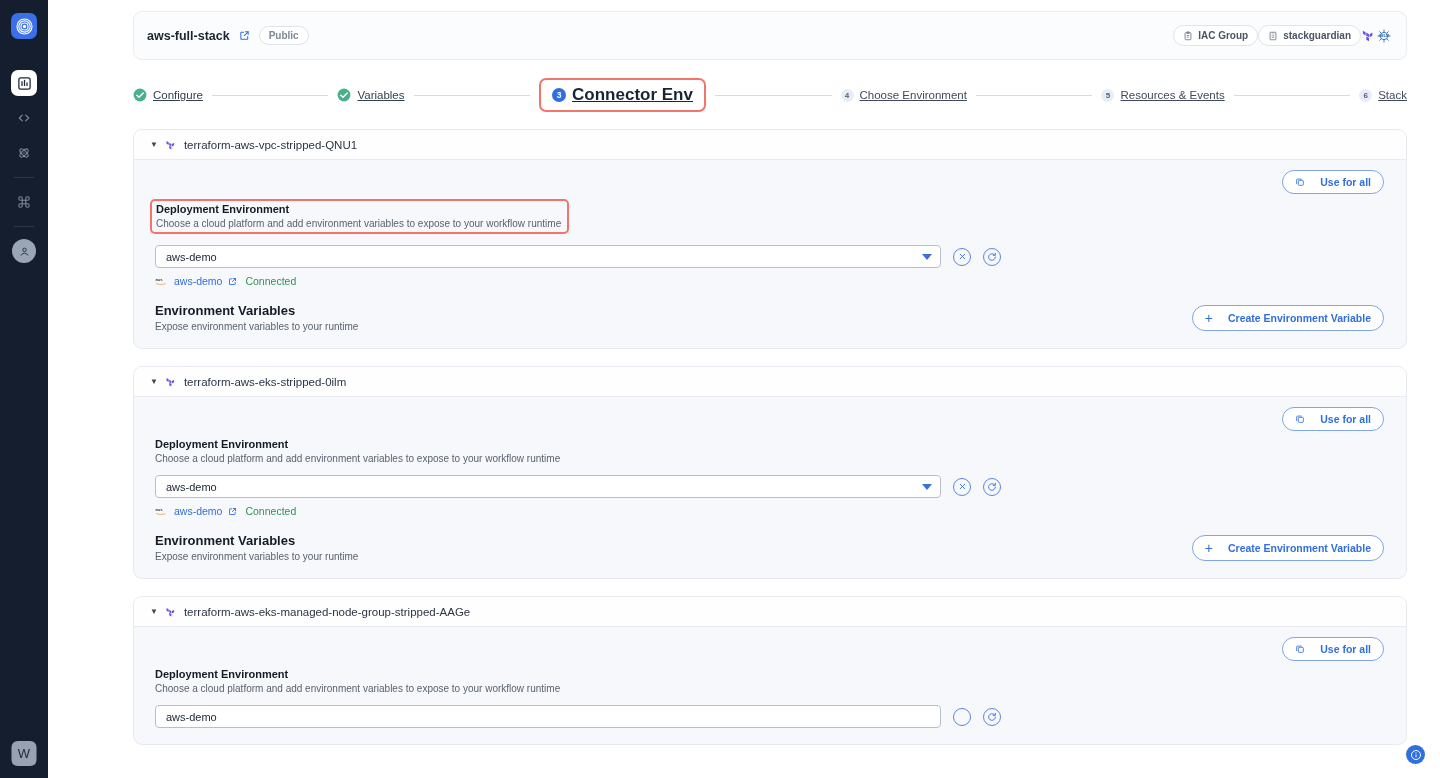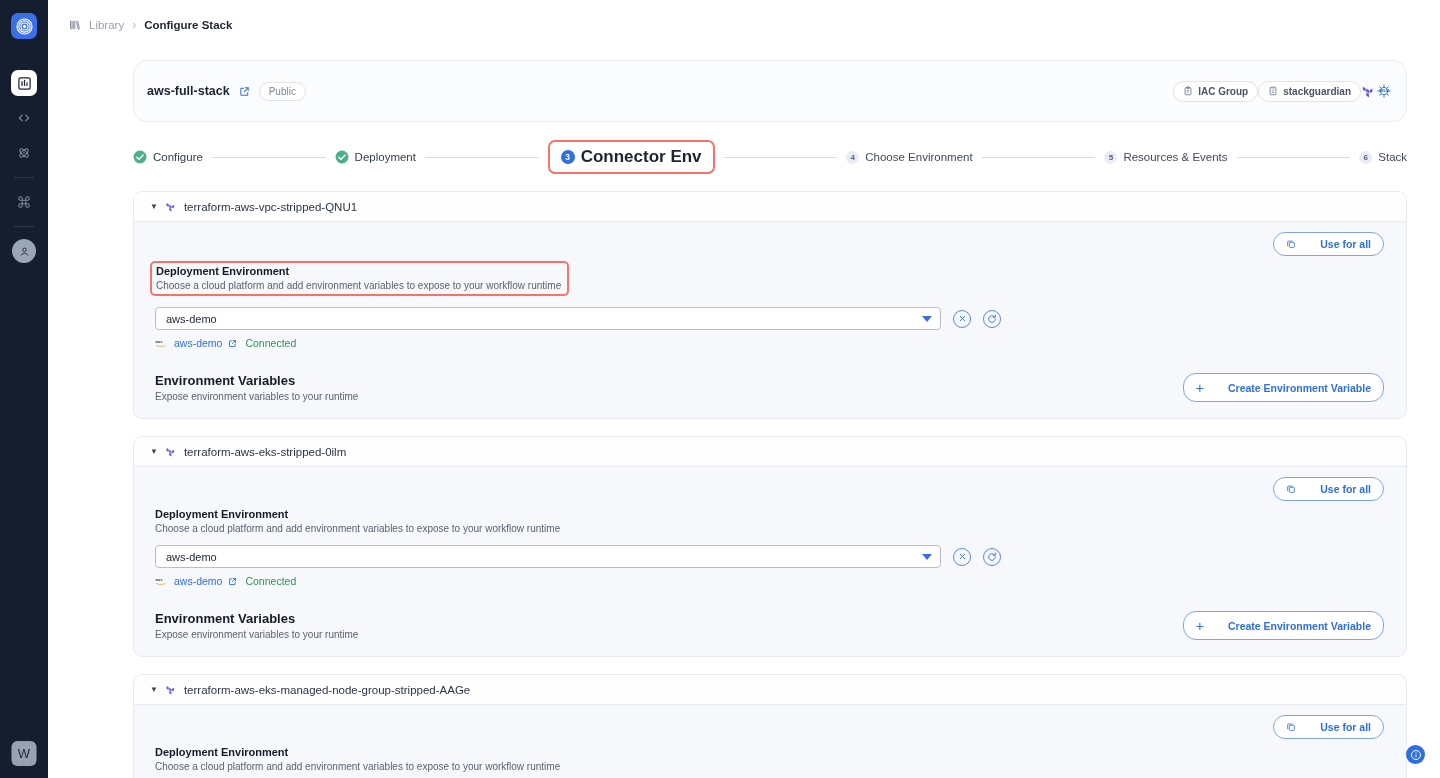--- a/index.html
+++ b/index.html
@@ -68,53 +68,54 @@
   .crumb-icon { color: #8791a3; display: flex; align-items: center; }
   .crumb-muted { color: #98a1b0; }
   .crumb-sep { color: #b7bec9; font-size: 12px; }
   .crumb-cur { color: #1d2533; font-weight: bold; }
 
   .scrollwrap { flex: 1; overflow: hidden; padding: 0 33px 0 85px; }
 
   
   .stack-card {
     margin-top: 11px;
-    height: 62px;
-    border: 1px solid #e9ecf1; border-radius: 14px;
+    height: 49px;
+    border: 1px solid #e9ecf1; border-radius: 9px;
     background: #fbfcfd;
     display: flex; align-items: center; justify-content: space-between;
     padding: 0 14px 0 13px;
   }
   .stack-left { display: flex; align-items: center; gap: 9px; }
   .stack-name { font-size: 12.5px; font-weight: bold; color: #1b2431; }
   .ext-link { color: #2f6fe0; display: inline-flex; }
   .pill-public {
     border: 1px solid #dfe3ea; border-radius: 11px;
     padding: 3px 9px; font-size: 10px; color: #7d8797;
     background: #fff;
+    font-weight: bold;
   }
   .stack-right { display: flex; align-items: center; }
   .tagchip {
     border: 1px solid #dfe3ea; border-radius: 12px;
     background: #fff; padding: 4px 9px;
     display: flex; align-items: center; gap: 5px;
     font-size: 10px; color: #4a5466; font-weight: bold;
   }
   .tagchip .ic { color: #6a7484; display: flex; }
   .tf-ic { display: flex; align-items: center; }
   .helm-ic { display: flex; align-items: center; }
 
   
   .stepper {
     margin-top: 18px; height: 34px;
     display: flex; align-items: center;
   }
   .step { display: flex; align-items: center; gap: 6px; white-space: nowrap; }
   .step-line { flex: 1; height: 1px; background: #d7dbe2; margin: 0 9px; }
-  .step-lbl { font-size: 11.5px; color: #404a5b; }
+  .step-lbl { font-size: 11.5px; color: #404a5b; text-decoration: underline; }
   .step.done .step-lbl { color: #35404f; }
   .check { width: 14px; height: 14px; display:flex; }
   .num {
     width: 13px; height: 13px; border-radius: 50%;
     background: #e7ecf6; color: #4f6député; color:#53627c;
     font-size: 8px; display:flex; align-items:center; justify-content:center;
     font-weight: bold;
   }
   .num.cur { background: #2f6fe0; color: #fff; width:14px;height:14px;font-size:8.5px; }
   .step.current {
@@ -144,21 +145,21 @@
   .mod-name { font-size: 11.5px; color: #2b3544; }
 
   .panel-body { padding: 10px 22px 16px 21px; position: relative; }
 
   .row-useall { display: flex; justify-content: flex-end; }
   .btn-outline {
     border: 1px solid #7fa5e8; border-radius: 13px;
     background: #fff; color: #2f6fe0;
     font-size: 10.5px; font-weight: bold;
     padding: 5px 12px;
-    display: inline-flex; align-items: center; gap: 24px;
+    display: inline-flex; align-items: center; gap: 15px;
     cursor: pointer;
   }
   .btn-outline .ic { display:flex; }
 
   .sec-head { margin-top: 7px; }
   .sec-head.hl {
     border: 2px solid #f4736b; border-radius: 5px;
     display: inline-block; padding: 2px 6px 3px 4px;
     margin-left: -5px; margin-top: 5px;
   }
@@ -187,22 +188,22 @@
     cursor: pointer; background: transparent;
   }
 
   .conn-row { display: flex; align-items: center; gap: 6px; margin-top: 7px; }
   .aws-ic { display:flex; align-items:center; }
   .conn-name { font-size: 10.5px; color: #2f6fe0; }
   .conn-link { color:#2f6fe0; display:inline-flex; }
   .conn-status { font-size: 10.5px; color: #2e9356; margin-left: 2px; }
 
   .env-row {
-    margin-top: 24px;
-    display: flex; justify-content: space-between;
+    margin-top: 16px;
+    display: flex; align-items: center; justify-content: space-between;
   }
   .env-title { font-size: 13px; font-weight: bold; color: #141b26; }
   .env-sub { font-size: 10px; color: #59626f; margin-top: 3px; }
   .plus { font-size: 14px; line-height: 1; font-weight: normal; }
 
   
   .fab {
     position: absolute; right: 15px; bottom: 14px;
     width: 19px; height: 19px; border-radius: 50%;
     background: #2f6fe0; color: #fff;
@@ -260,32 +261,20 @@
       </svg>
     </div>
 
     <div class="rail-bottom">
       <div class="rail-w">W</div>
     </div>
   </div>
 
   <div class="main">
 
-    <div class="crumbs">
-      <span class="crumb-icon">
-        <svg width="12" height="12" viewBox="0 0 24 24" fill="none" stroke="currentColor" stroke-width="2">
-          <rect x="3" y="4" width="3" height="16" rx="1"></rect>
-          <rect x="8.5" y="4" width="3" height="16" rx="1"></rect>
-          <path d="M15 5.2l3.2 15 2.6-.6-3.2-15z"></path>
-        </svg>
-      </span>
-      <span class="crumb-muted">Library</span>
-      <span class="crumb-sep">›</span>
-      <span class="crumb-cur">Configure Stack</span>
-    </div>
 
     <div class="scrollwrap">
 
       <div class="stack-card">
         <div class="stack-left">
           <span class="stack-name">aws-full-stack</span>
           <span class="ext-link">
             <svg width="11" height="11" viewBox="0 0 24 24" fill="none" stroke="currentColor" stroke-width="2.2" stroke-linecap="round" stroke-linejoin="round">
               <path d="M14 4h6v6"></path>
                 <path d="M20 4l-8.5 8.5"></path>
@@ -357,21 +346,21 @@
         </div>
         <div class="step-line"></div>
 
         <div class="step done">
           <span class="check">
             <svg width="14" height="14" viewBox="0 0 24 24">
                 <circle cx="12" cy="12" r="11" fill="#4bb089"></circle>
                 <polyline points="6.5,12.4 10.3,16 17.5,8.4" fill="none" stroke="#fff" stroke-width="2.4" stroke-linecap="round" stroke-linejoin="round"></polyline>
               </svg>
           </span>
-          <span class="step-lbl">Deployment</span>
+          <span class="step-lbl">Variables</span>
         </div>
         <div class="step-line"></div>
 
         <div class="step current">
           <span class="num cur">3</span>
           <span class="step-lbl">Connector Env</span>
         </div>
         <div class="step-line"></div>
 
         <div class="step">

